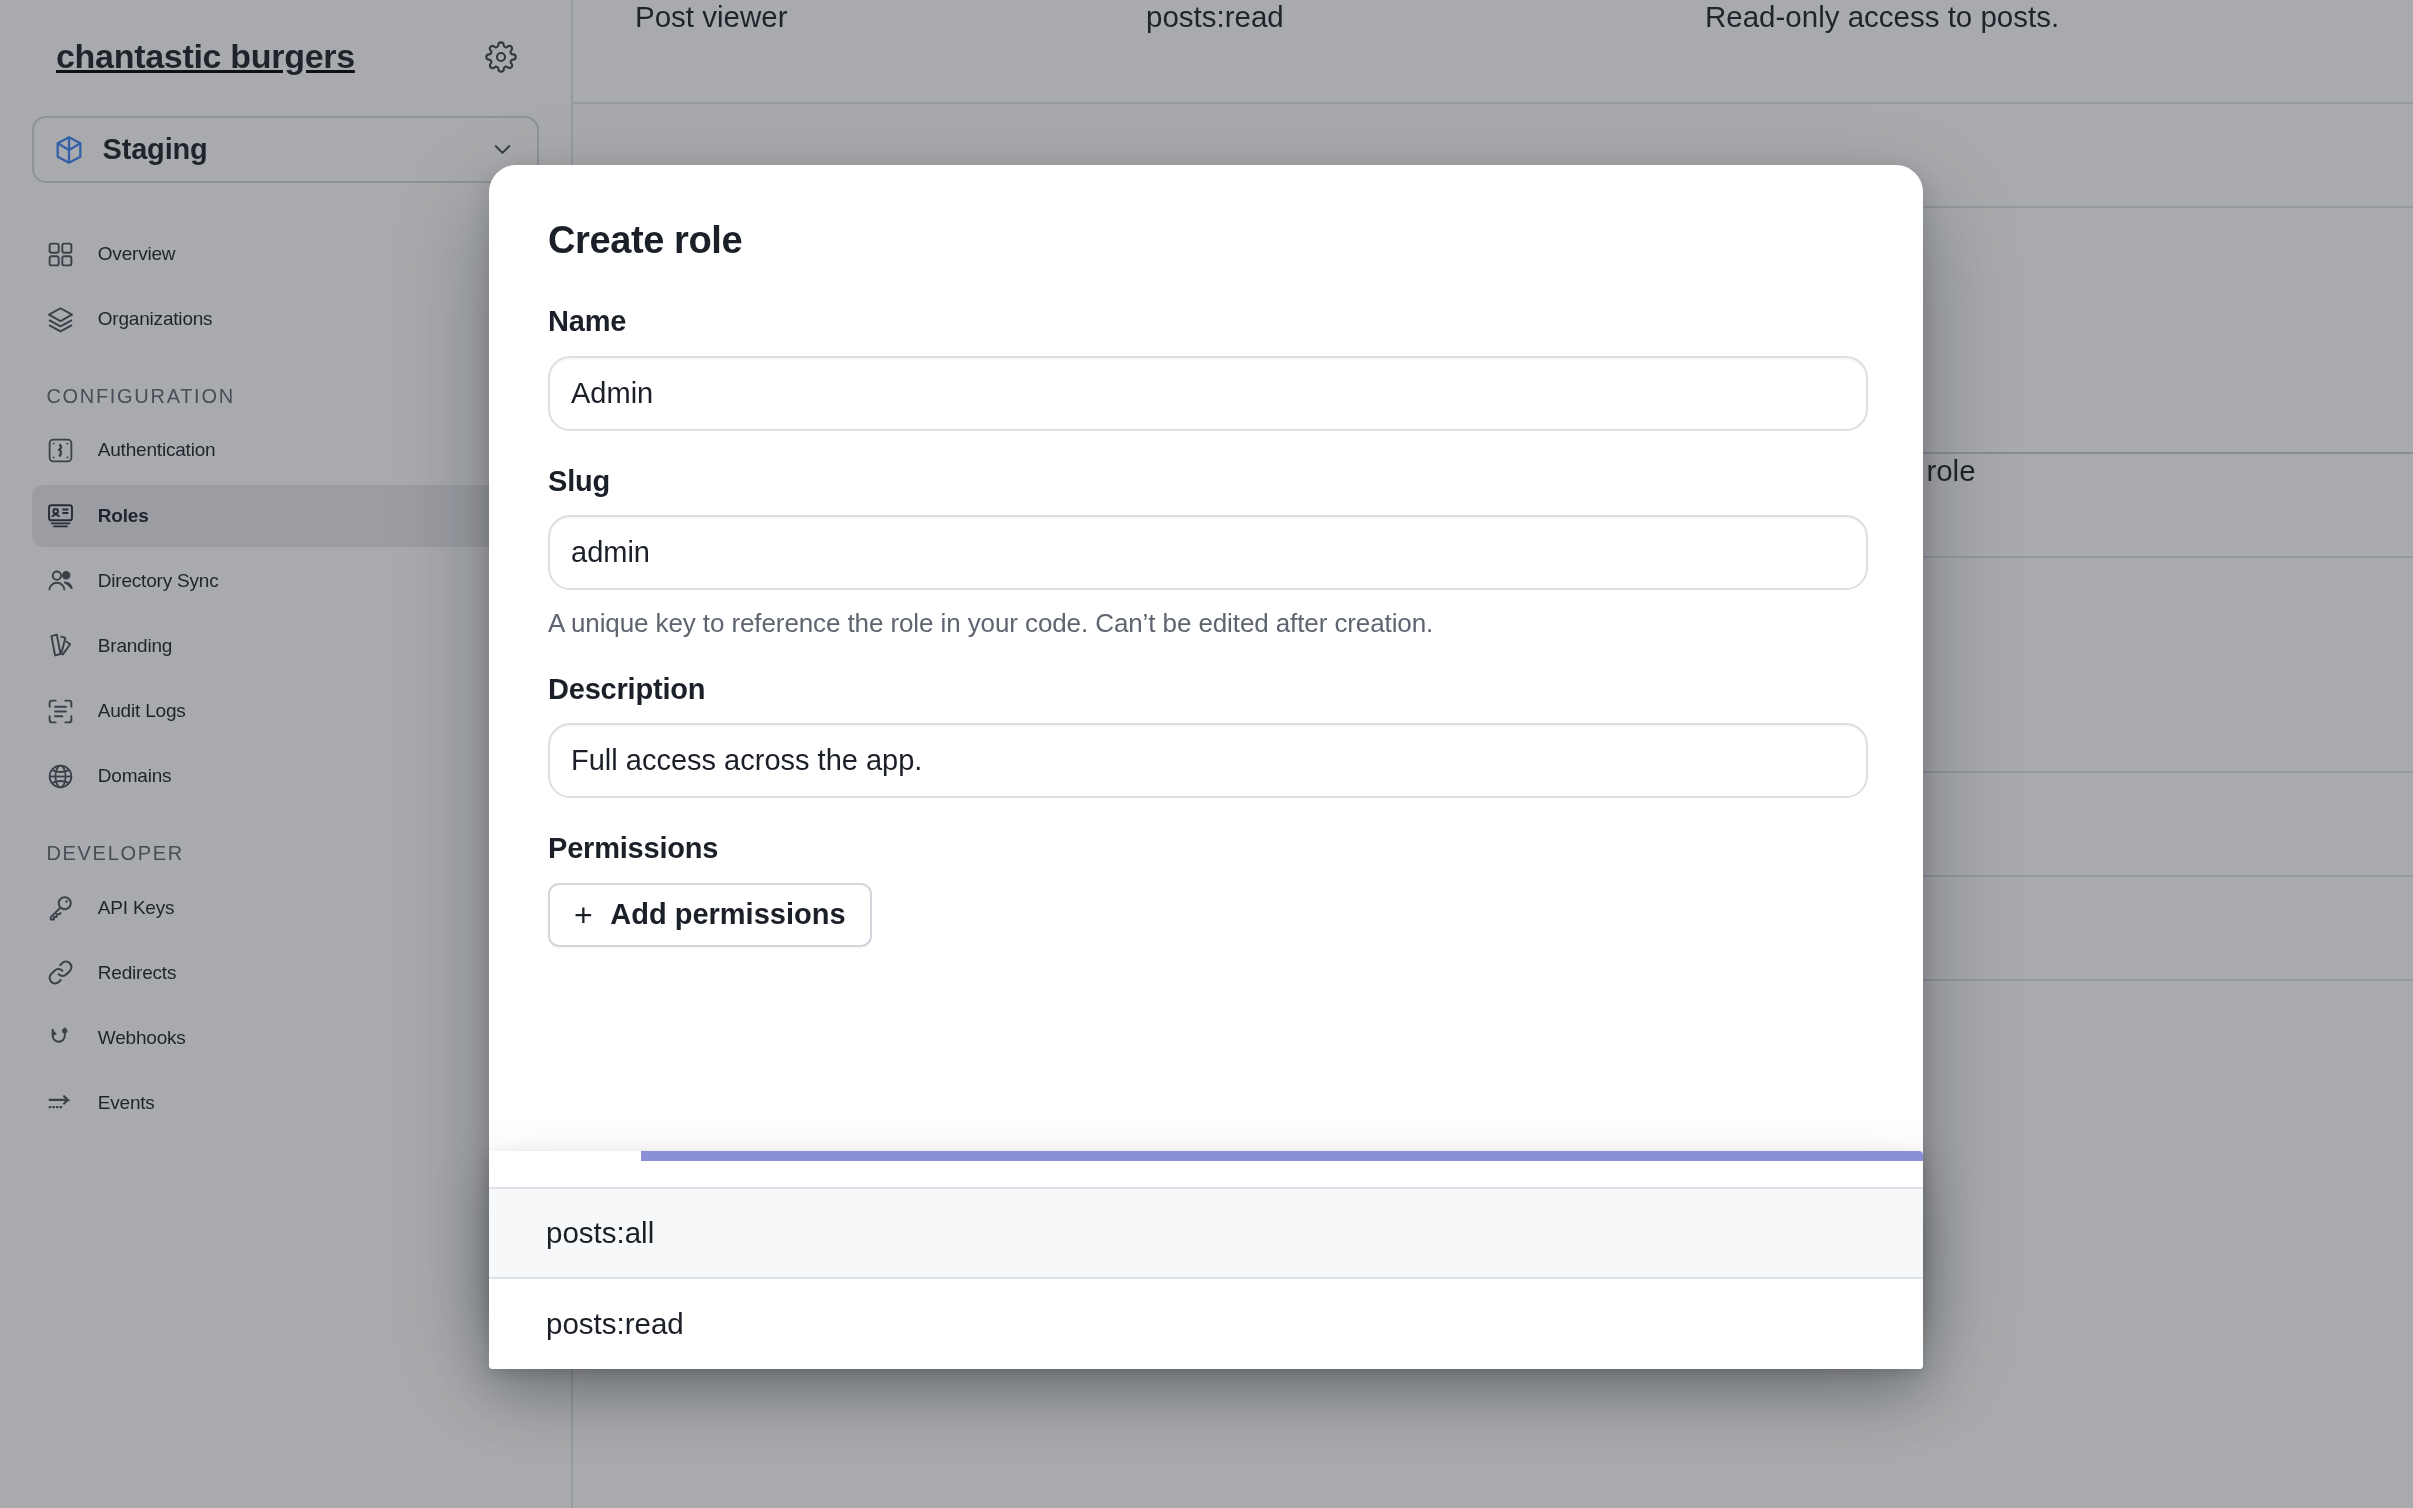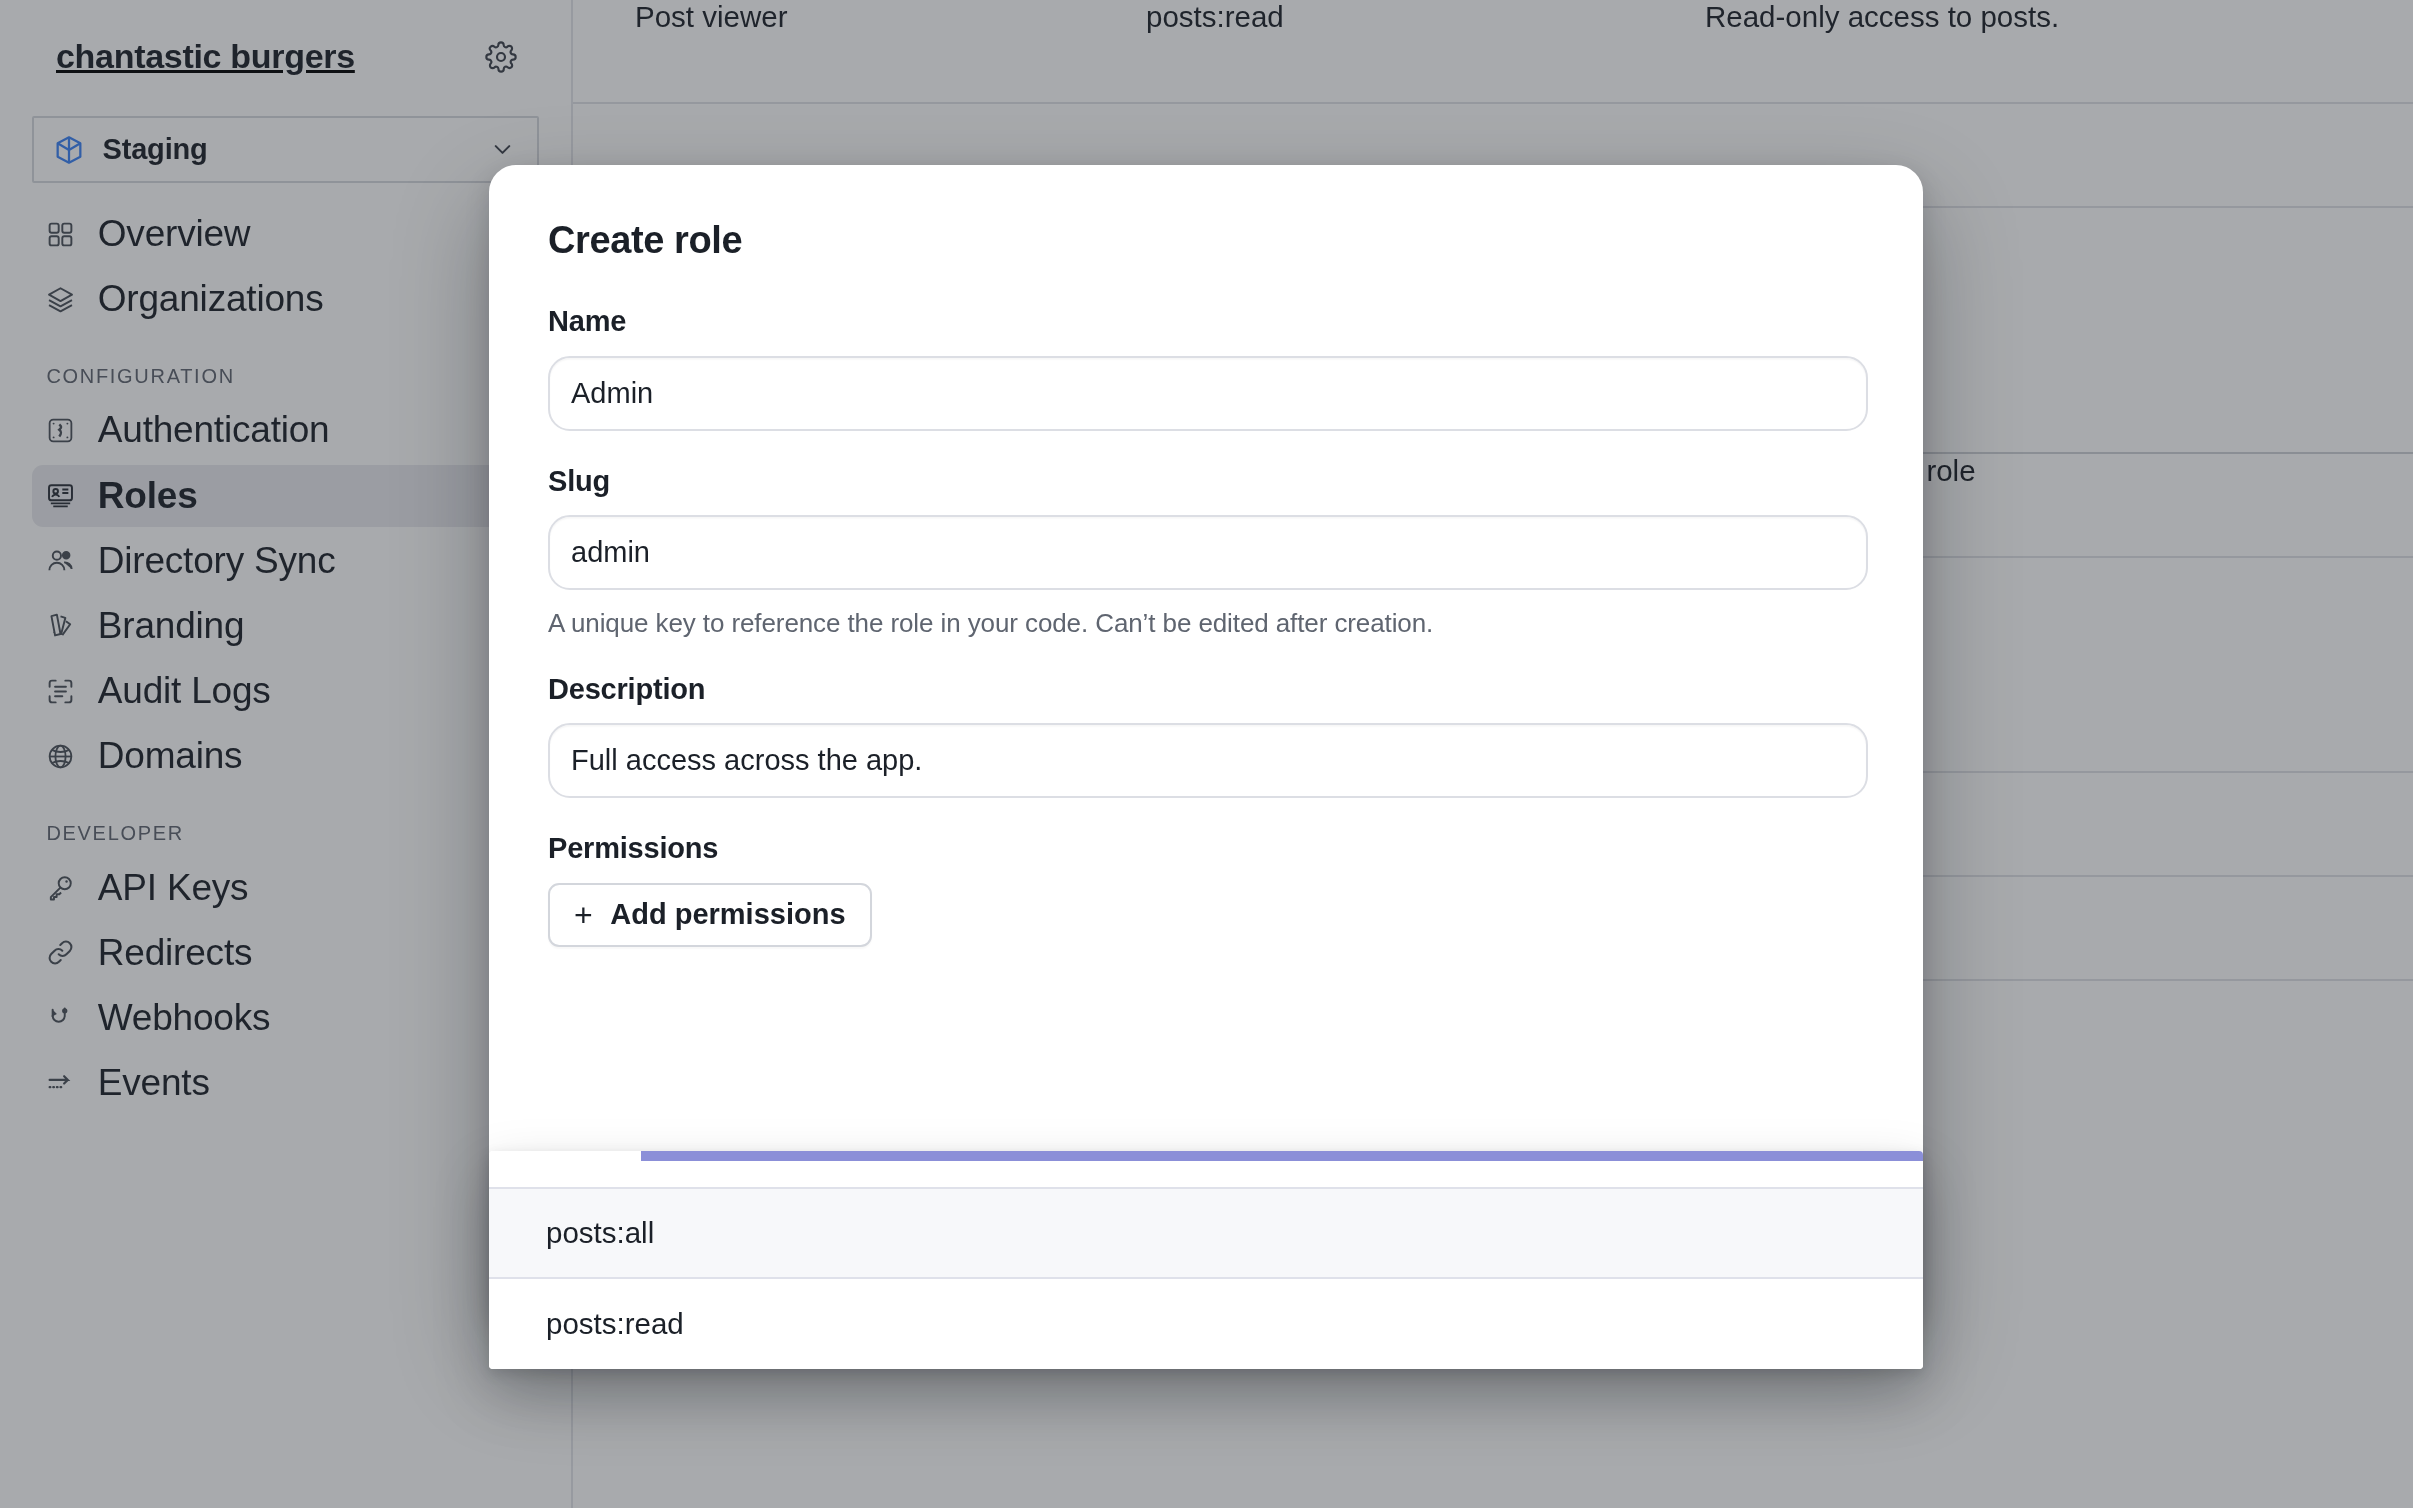--- a/index.html
+++ b/index.html
@@ -34,44 +34,44 @@
   .brand-title {
     font-size: 34px; font-weight: 700; color: #1b2028;
     letter-spacing: -0.3px;
   }
   .gear-btn { width: 35px; height: 35px; display:flex; align-items:center; justify-content:center; }
 
   .env-switcher {
     display: flex; align-items: center;
     height: 67px;
     border: 2.4px solid #d6d9de;
-    border-radius: 2px;
+    border-radius: 14px;
     padding: 0 21px 0 19px;
-    margin-bottom: 20px;
+    margin-bottom: 40px;
   }
   .env-switcher .cube { margin-right: 17.6px; display:flex; }
   .env-name { font-size: 29px; font-weight: 700; color: #1b2028; flex: 1; letter-spacing: -0.2px;}
   .env-chevron { display:flex; }
 
   .nav-section-label {
     font-size: 20px; letter-spacing: 1.7px; color: #5f6570;
     font-weight: 400;
     margin: 35px 0 11.2px 14.4px;
     text-transform: uppercase;
   }
   .nav-item {
     display: flex; align-items: center;
     height: 62px;
     border-radius: 11.2px;
     padding: 0 16px 0 14.4px;
     margin-bottom: 3.2px;
   }
   .nav-item .ico { width: 37px; flex: 0 0 37px; display: flex; align-items:center; justify-content:flex-start; }
   .nav-item .lbl {
-    font-size: 37px; color: #1b2028; margin-left: 14.4px; letter-spacing: -0.2px;
+    font-size: 19px; color: #1b2028; margin-left: 14.4px; letter-spacing: -0.2px;
   }
   .nav-item.active { background: #e9eaee; }
   .nav-item.active .lbl { font-weight: 700; }
 
   
   #main {
     flex: 1; position: relative; overflow: hidden;
     padding: 0;
   }
   .roles-table { width: 100%; }

